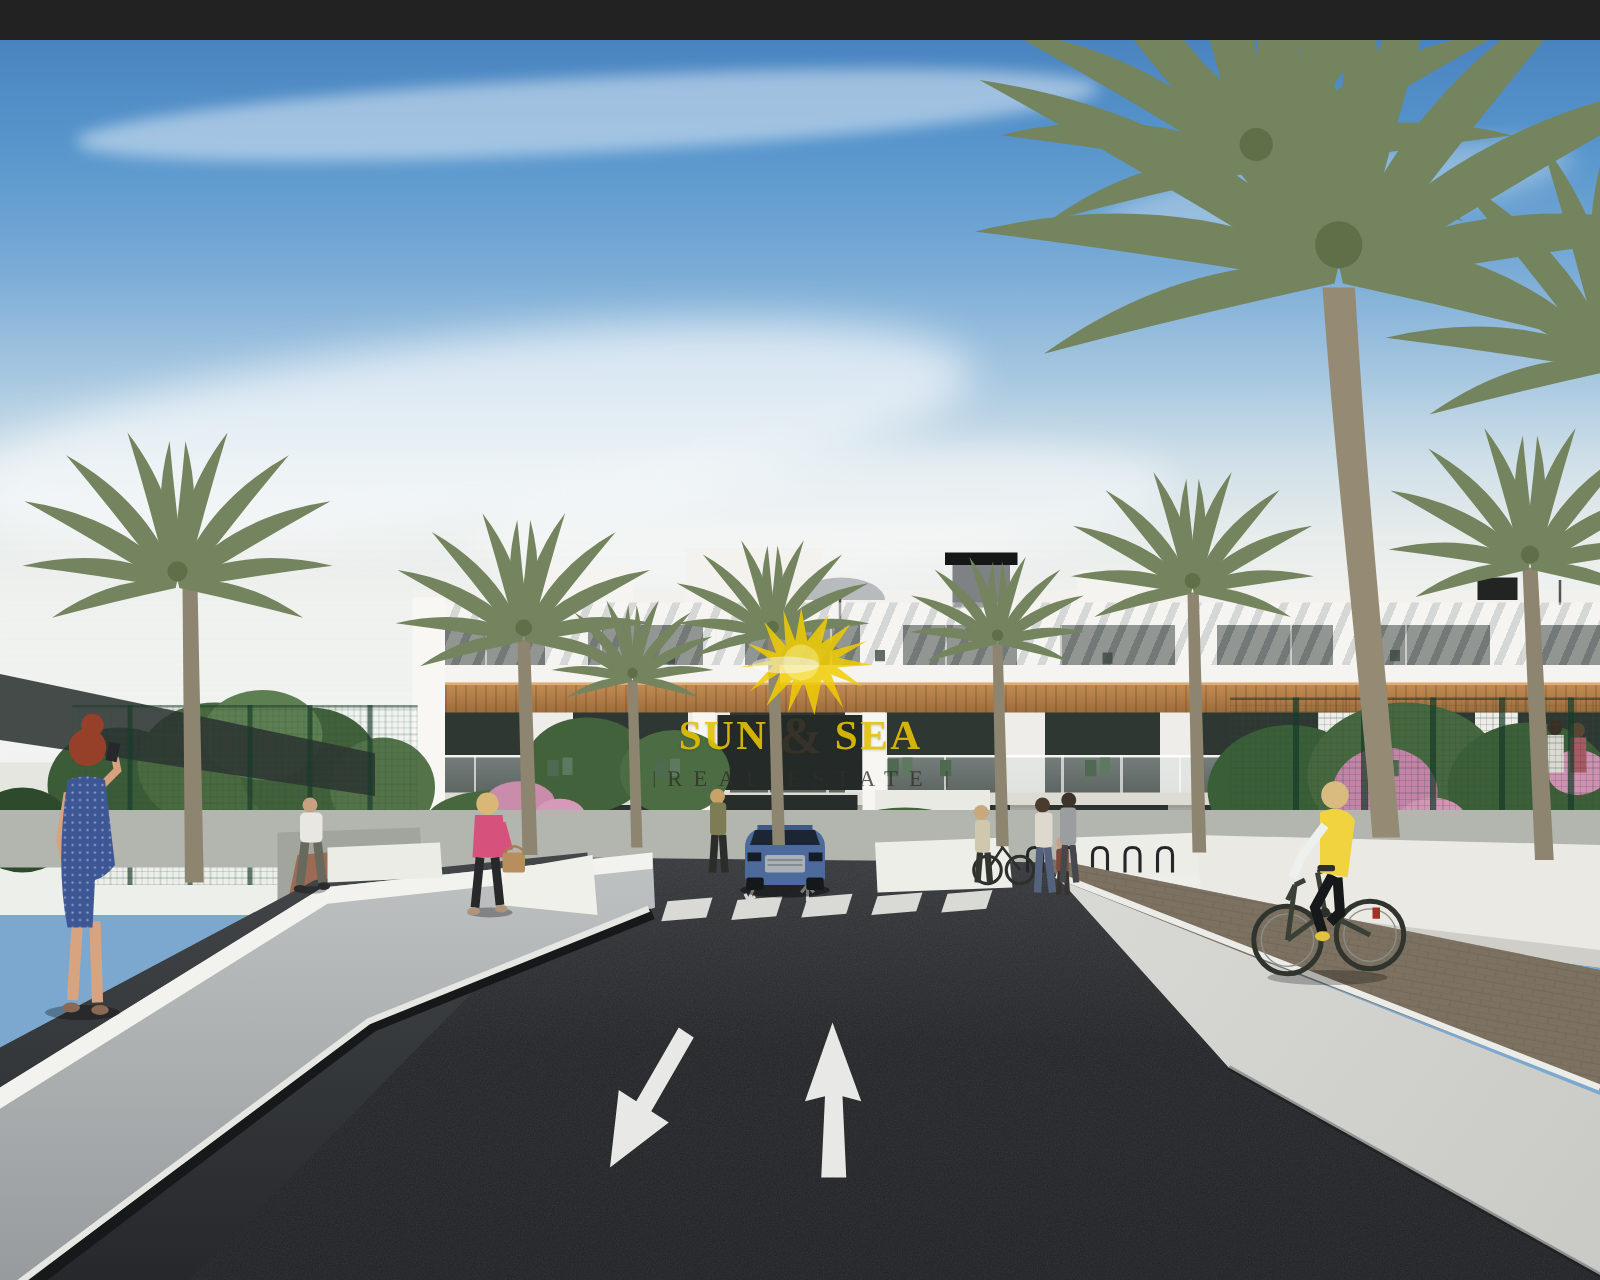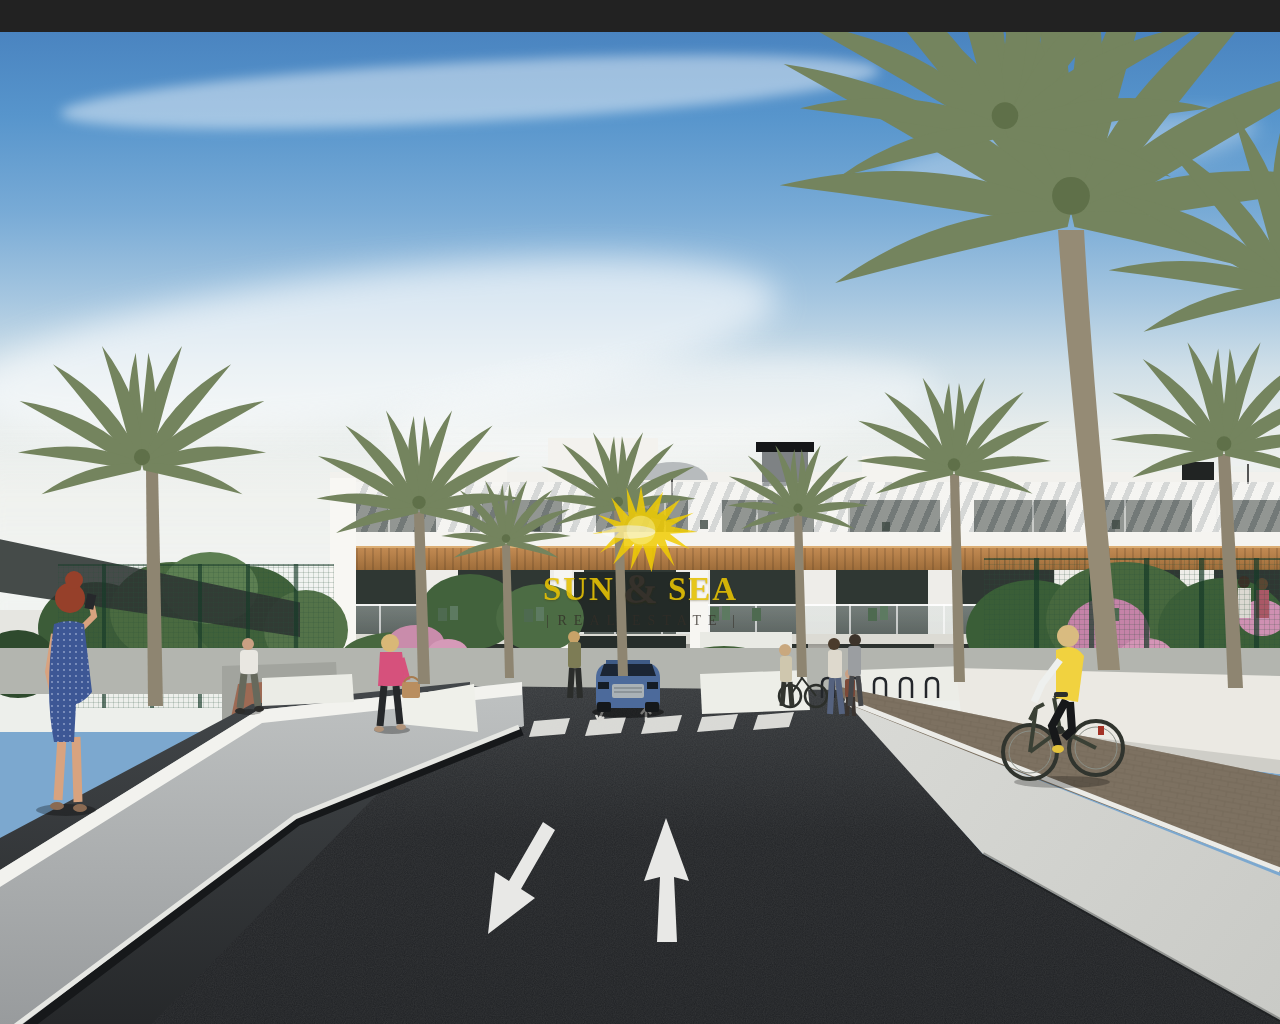--- a/index.html
+++ b/index.html
@@ -11,21 +11,21 @@
   
   .sky{left:0;top:0;width:1280px;height:700px;
     background:linear-gradient(180deg,#4a84c0 0%,#5795cc 12%,#79abd6 26%,#a5c6e0 38%,#cfdfe8 48%,#e8edec 57%,#edefeb 66%);}
   
   .wm{left:498px;top:452px;width:285px;text-align:center;opacity:.9;}
   .wm-title{font-family:"Liberation Serif",serif;font-size:33px;font-weight:bold;
     letter-spacing:.06em;color:#e5c104;line-height:1;margin-top:-8px;
     text-shadow:0 1px 2px rgba(60,50,0,.35);display:flex;justify-content:center;align-items:center;gap:8px;}
   .wm-amp{font-size:42px;color:#37322c;font-weight:bold;}
   .wm-sub{margin-top:3px;display:flex;justify-content:center;align-items:center;gap:10px;}
-  .wm-sub span{font-family:"Liberation Serif",serif;font-size:14px;letter-spacing:.5em;
+  .wm-sub span{font-family:"Liberation Serif",serif;font-size:18px;letter-spacing:.5em;
     color:#332e28;opacity:.85;}
   .wm-bar{width:1px;height:13px;background:#332e28;opacity:.6;}
   
   .fenceL{left:58px;top:532px;width:276px;height:142px;
     background:repeating-linear-gradient(90deg,rgba(22,58,40,0) 0 44px,rgba(22,58,40,.65) 44px 48px),
       repeating-linear-gradient(0deg,rgba(40,80,58,.18) 0 1px,transparent 1px 5px),
       repeating-linear-gradient(90deg,rgba(40,80,58,.18) 0 1px,transparent 1px 5px);
     border-top:2px solid rgba(25,60,42,.5);}
   .fenceR{left:984px;top:526px;width:296px;height:140px;
     background:repeating-linear-gradient(90deg,rgba(22,58,40,0) 0 50px,rgba(22,58,40,.7) 50px 55px),

